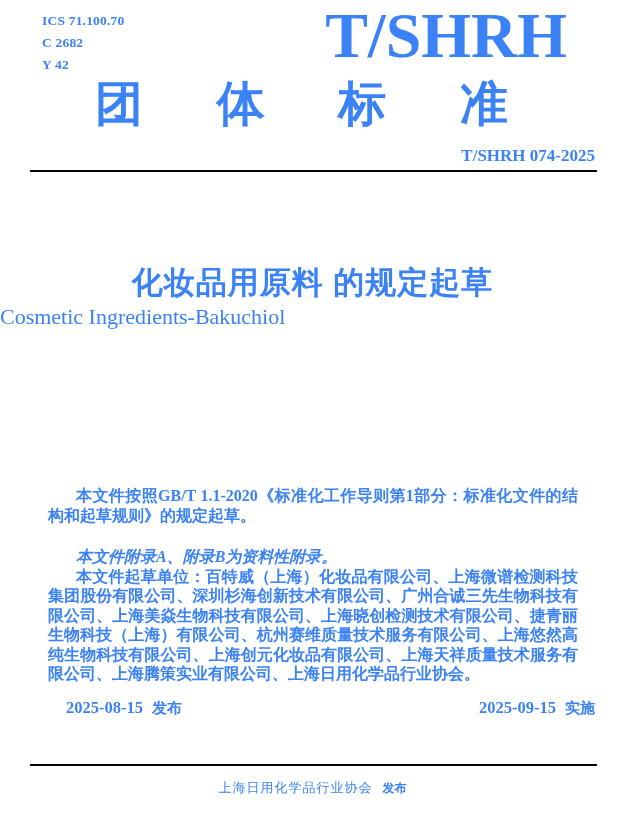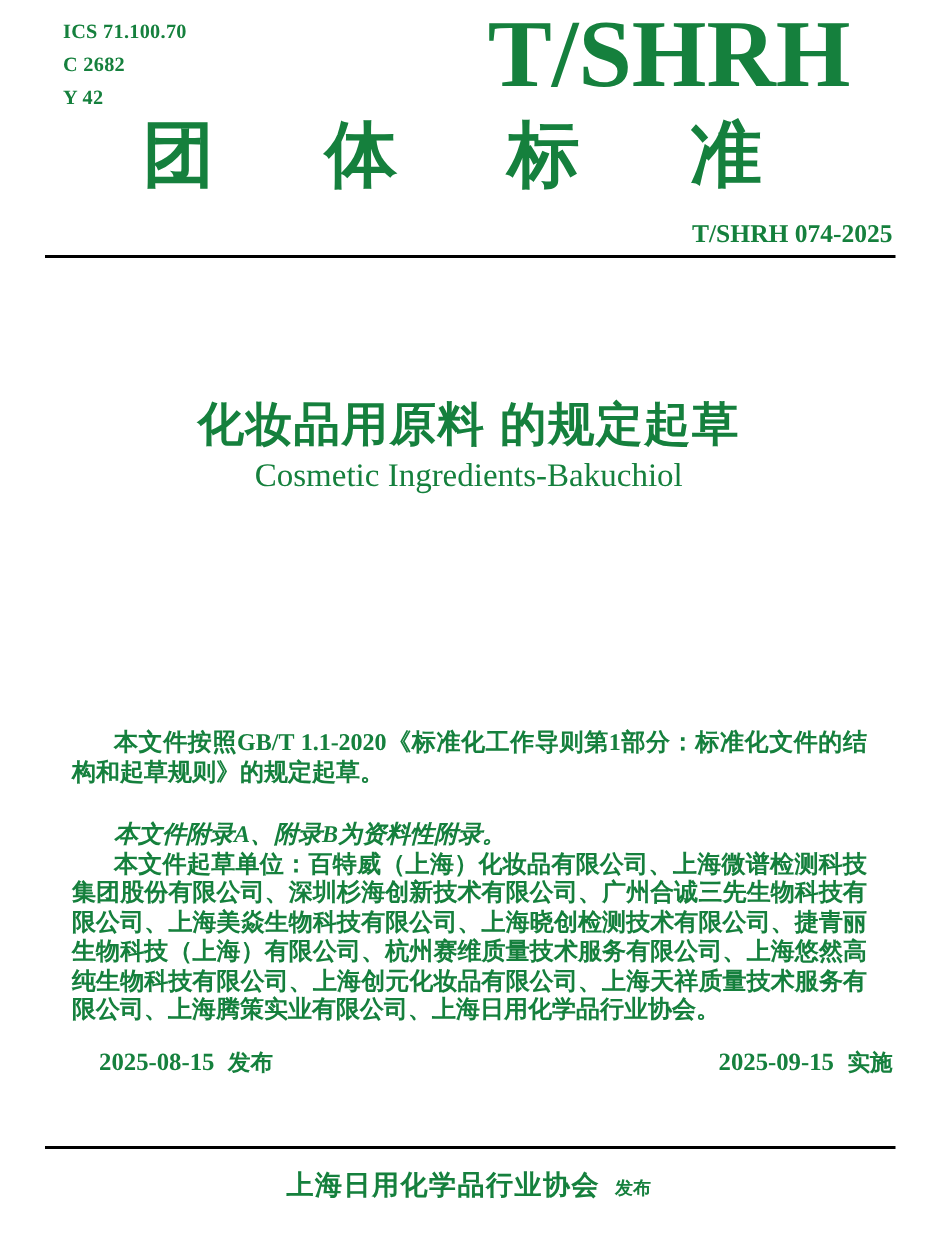--- a/index.html
+++ b/index.html
@@ -1,21 +1,21 @@
 <!DOCTYPE html>
 <html><head>
 <meta charset="utf-8">
 <style>
   html, body { margin: 0; padding: 0; background: #ffffff; }
   .page {
     position: relative;
     width: 625px;
     height: 825px;
     background: #ffffff;
-    color: #15803d;
+    color: #3b82f6;
     font-family: "Liberation Serif", serif;
     overflow: hidden;
   }
 
   
   .ics-block {
     position: absolute;
     left: 42px;
     top: 10px;
     font-size: 13.5px;
@@ -70,21 +70,21 @@
     font-family: "Liberation Sans", sans-serif;
     font-weight: bold;
     font-size: 31px;
     letter-spacing: 1px;
   }
 
   .title-en {
     position: absolute;
     left: 0; right: 0;
     top: 304px;
-    text-align: center;
+    text-align: left;
     font-family: "Liberation Serif", serif;
     font-size: 22px;
     font-weight: normal;
   }
 
   .foreword {
     position: absolute;
     left: 48px;
     top: 486px;
     width: 530px;
@@ -120,22 +120,22 @@
   }
 
   .publisher-row {
     position: absolute;
     left: 0; right: 0;
     top: 778px;
     text-align: center;
   }
   .publisher-name {
     font-family: "Liberation Sans", sans-serif;
-    font-size: 18px;
-    font-weight: bold;
+    font-size: 13px;
+    font-weight: normal;
     letter-spacing: 1px;
   }
   .publisher-action {
     font-family: "Liberation Sans", sans-serif;
     font-size: 12px;
     font-weight: bold;
     margin-left: 6px;
   }
 </style>
 </head>

